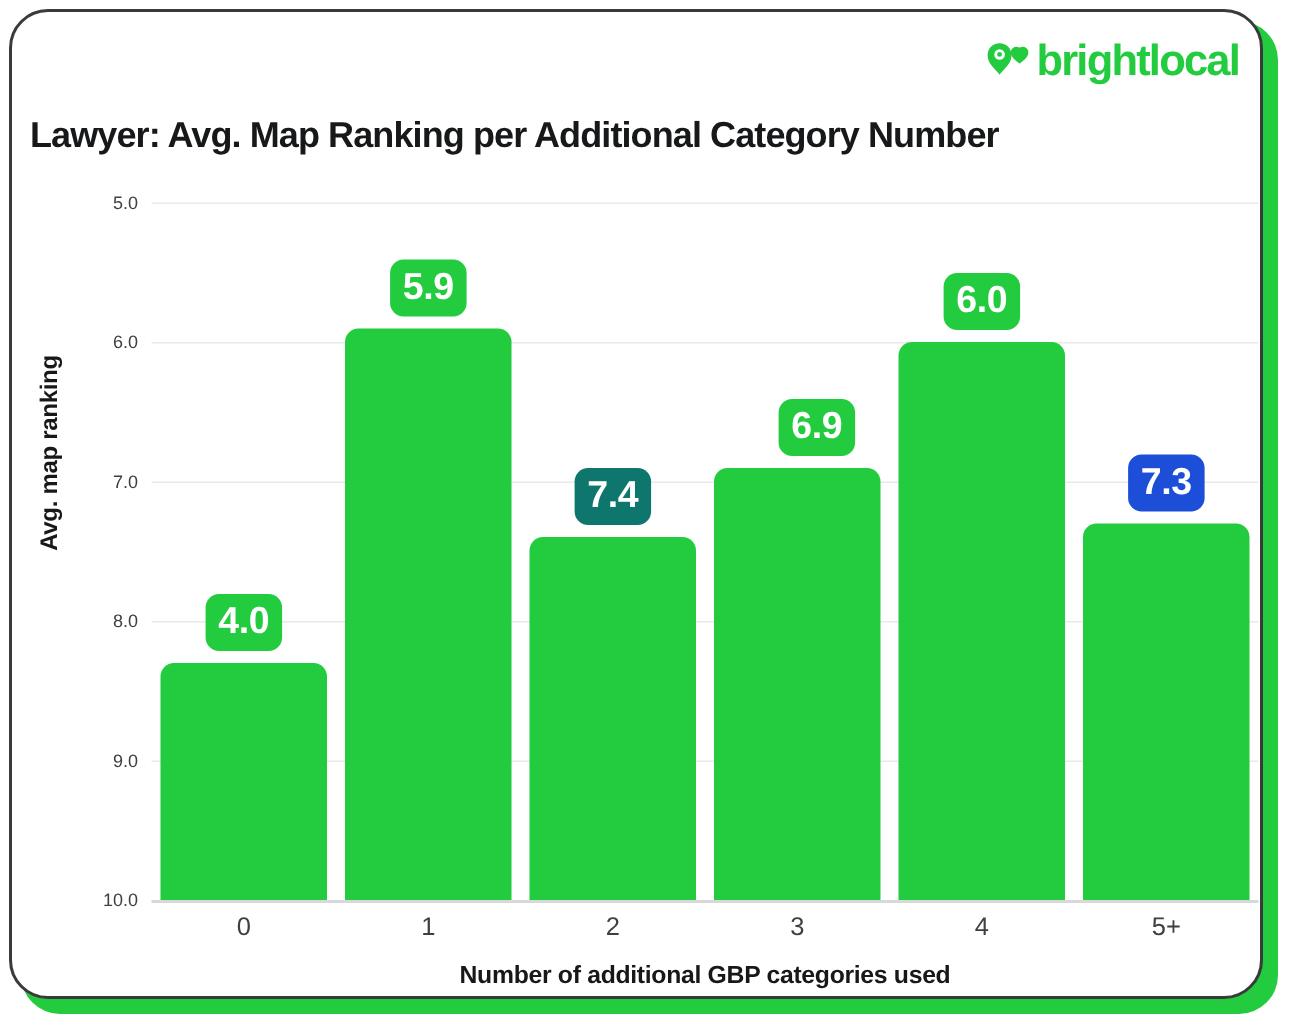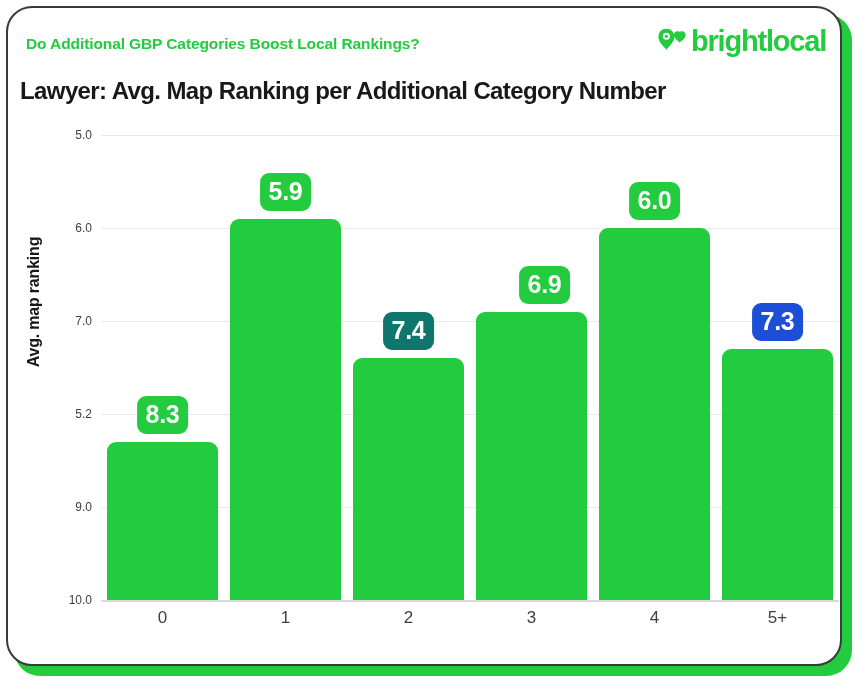--- a/index.html
+++ b/index.html
@@ -121,21 +121,20 @@
 </head>
 <body>
 
 <div id="stage">
 
   <div class="card-shadow"></div>
 
   <div class="card">
 
     <div class="header">
-      <div class="kicker">Do Additional GBP Categories Boost Local Rankings?</div>
       <div class="logo">
         <svg class="logo-mark" viewBox="0 0 64 64">
           <path d="M20 6 C10 6 3 13.5 3 23.5 C3 33 10.5 40 17.5 47.5 C19 49 20 50.5 20 52 C20 50.5 21 49 22.5 47.5 C29.5 40 37 33 37 23.5 C37 13.5 30 6 20 6 Z" fill="#22CC3E"></path>
           <circle cx="20" cy="22" r="7.5" fill="#ffffff"></circle>
           <circle cx="20" cy="22" r="3.4" fill="#22CC3E"></circle>
           <path d="M44 11 C39.5 11 36 14.6 36 19.2 C36 26.6 46 33 48.5 35 C51 33 61 26.6 61 19.2 C61 14.6 57.5 11 53 11 C50.4 11 48.5 12.3 48.5 12.3 C48.5 12.3 46.6 11 44 11 Z" fill="#22CC3E"></path>
         </svg>
         <div class="logo-word">brightlocal</div>
       </div>
     </div>
@@ -149,41 +148,42 @@
       <div class="gridline" style="top:127px;"></div>
       <div class="gridline" style="top:220px;"></div>
       <div class="gridline" style="top:313px;"></div>
       <div class="gridline" style="top:406px;"></div>
       <div class="gridline" style="top:499px;"></div>
       <div class="axis-base"></div>
 
       <div class="ytick" style="top:127px;">5.0</div>
       <div class="ytick" style="top:220px;">6.0</div>
       <div class="ytick" style="top:313px;">7.0</div>
-      <div class="ytick" style="top:406px;">5.2</div>
+      <div class="ytick" style="top:406px;">8.0</div>
       <div class="ytick" style="top:499px;">9.0</div>
       <div class="ytick" style="top:592px;">10.0</div>
 
       <div class="bar" style="left: 99px; width: 111px; top: 433.9px; height: 158.1px; background: rgb(34, 204, 62);"></div>
       <div class="bar" style="left: 222px; width: 111px; top: 210.7px; height: 381.3px; background: rgb(34, 204, 62);"></div>
       <div class="bar" style="left: 345px; width: 111px; top: 350.2px; height: 241.8px; background: rgb(34, 204, 62);"></div>
       <div class="bar" style="left: 468px; width: 111px; top: 303.7px; height: 288.3px; background: rgb(34, 204, 62);"></div>
       <div class="bar" style="left: 591px; width: 111px; top: 220px; height: 372px; background: rgb(34, 204, 62);"></div>
       <div class="bar" style="left: 714px; width: 111px; top: 340.9px; height: 251.1px; background: rgb(34, 204, 62);"></div>
 
-      <div class="dlabel" style="left: 154.5px; top: 425.9px; background: rgb(34, 204, 62);">8.3</div>
+      <div class="dlabel" style="left: 154.5px; top: 425.9px; background: rgb(34, 204, 62);">4.0</div>
       <div class="dlabel" style="left: 277.5px; top: 202.7px; background: rgb(34, 204, 62);">5.9</div>
       <div class="dlabel" style="left: 400.5px; top: 342.2px; background: #0f766e; text-align: center;">7.4</div>
       <div class="dlabel" style="left: 523.5px; top: 295.7px; background: rgb(34, 204, 62); margin-left: 13px;">6.9</div>
       <div class="dlabel" style="left: 646.5px; top: 212px; background: rgb(34, 204, 62);">6.0</div>
       <div class="dlabel" style="left: 769.5px; top: 332.9px; background: #1d4ed8;">7.3</div>
 
       <div class="xtick" style="left: 154.5px;">0</div>
       <div class="xtick" style="left: 277.5px;">1</div>
       <div class="xtick" style="left: 400.5px;">2</div>
       <div class="xtick" style="left: 523.5px;">3</div>
       <div class="xtick" style="left: 646.5px;">4</div>
       <div class="xtick" style="left: 769.5px;">5+</div>
 
+      <div class="xlabel">Number of additional GBP categories used</div>
     </div>
 
   </div>
 </div>
 
 </body></html>

